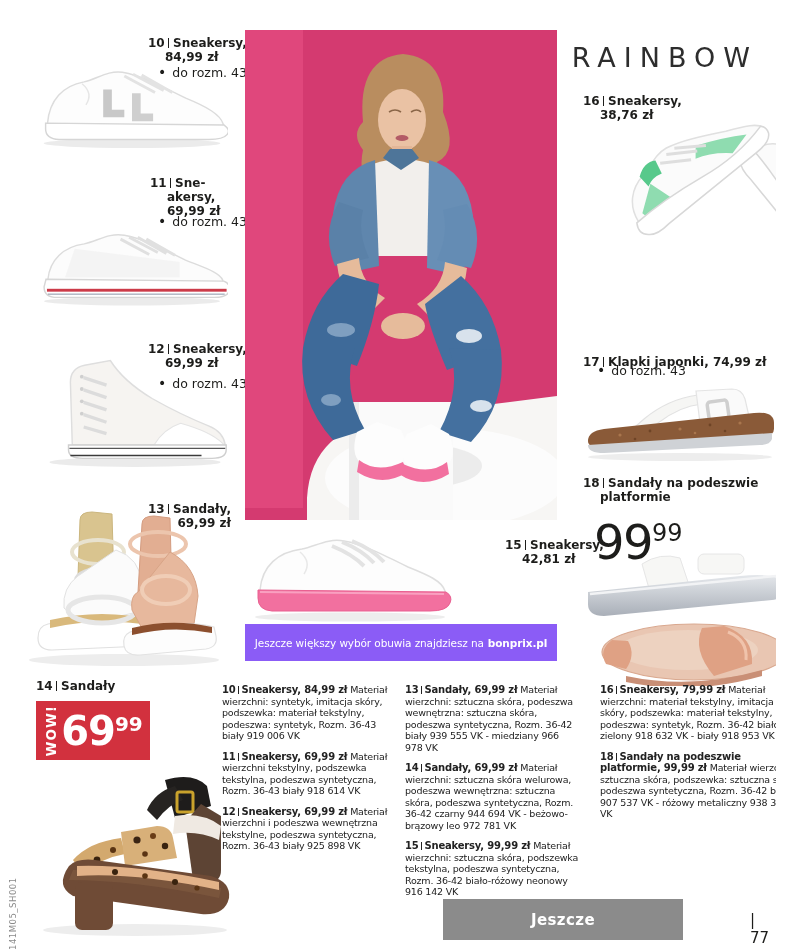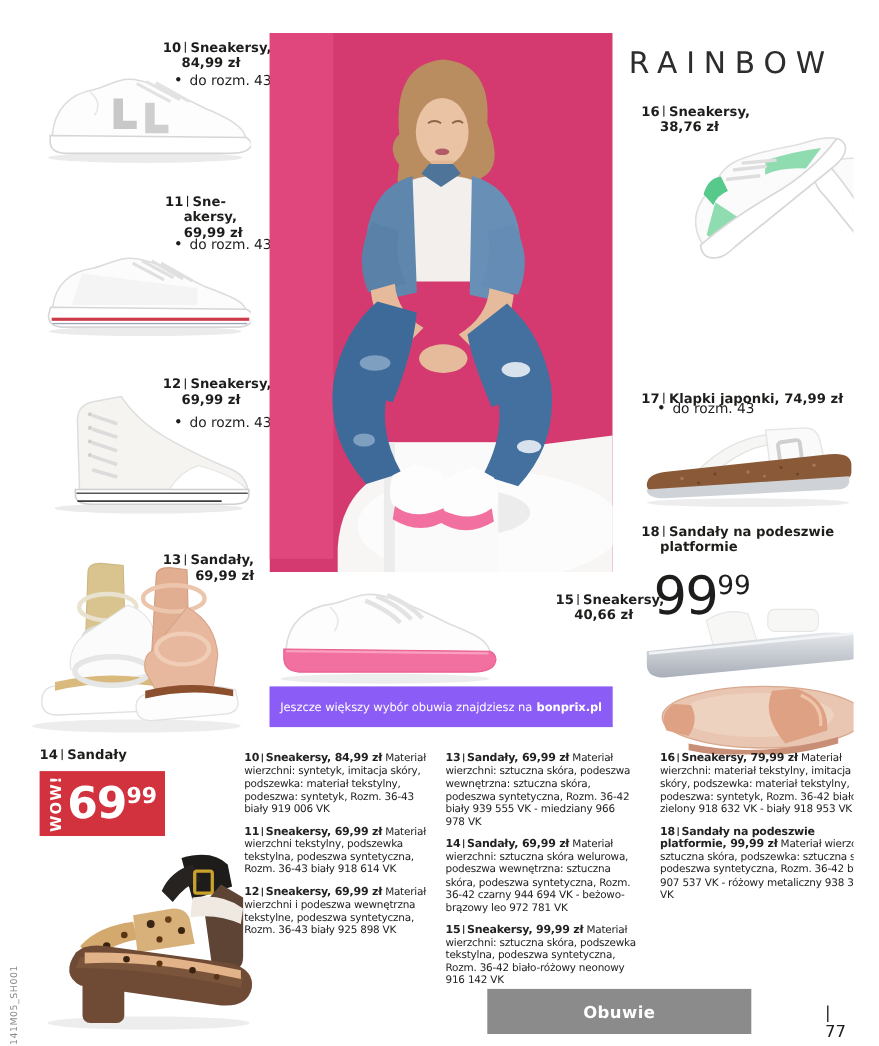--- a/index.html
+++ b/index.html
@@ -230,21 +230,21 @@
       <ellipse cx="102" cy="95" rx="95" ry="4.5" fill="#ededed"></ellipse>
       <path d="M12 68 C14 44 30 30 54 27 C68 24 80 16 96 19 C114 22 136 33 160 45 C180 53 194 59 197 69 L197 73 L12 73 Z" fill="#fdfdfd" stroke="#dedede" stroke-width="1.5"></path>
       <path d="M84 24 Q104 32 116 44 M94 20 Q114 28 126 41 M104 19 Q124 27 136 40" stroke="#e3e3e3" stroke-width="4" fill="none"></path>
       <path d="M52 30 q12 10 4 22" stroke="#e8e8e8" stroke-width="1.5" fill="none"></path>
       <path d="M10 68 L198 70 Q205 74 202 81 Q199 89 182 89 L24 89 Q10 88 10 76 Z" fill="#f2709f" stroke="#e95f90" stroke-width="1"></path>
       <path d="M12 70 L196 72" stroke="#f9a0c0" stroke-width="2"></path>
     </svg>
   </div>
   <div class="plabel" style="left:505px; top:538px;">
     <span>15</span><span class="pbar"></span><span>Sneakersy,</span>
-    <span class="ind">40,66 zł</span>
+    <span class="ind">42,81 zł</span>
   </div>
 
   <div class="banner">
     <span>Jeszcze większy wybór obuwia znajdziesz na</span>
       <b>bonprix.pl</b>
   </div>
 
   <div class="brand">RAINBOW</div>
 
   <div class="plabel" style="left:583px; top:94px;">
@@ -342,17 +342,17 @@
   <div class="desc c2">
     <p class="entry"><b><span>13</span><span class="dbar"></span><span>Sandały, 69,99 zł</span></b> <span>Materiał wierzchni: sztuczna skóra, podeszwa wewnętrzna: sztuczna skóra, podeszwa syntetyczna, Rozm. 36-42  biały 939 555 VK - miedziany  966 978 VK</span></p>
     <p class="entry"><b><span>14</span><span class="dbar"></span><span>Sandały, 69,99 zł</span></b> <span>Materiał wierzchni: sztuczna skóra welurowa, podeszwa wewnętrzna: sztuczna skóra, podeszwa syntetyczna, Rozm. 36-42  czarny  944 694 VK - beżowo-brązowy leo 972 781 VK</span></p>
     <p class="entry"><b><span>15</span><span class="dbar"></span><span>Sneakersy, 99,99 zł</span></b> <span>Materiał wierzchni: sztuczna skóra, podszewka tekstylna, podeszwa syntetyczna, Rozm. 36-42  biało-różowy neonowy 916 142 VK</span></p>
   </div>
   <div class="desc c3">
     <p class="entry"><b><span>16</span><span class="dbar"></span><span>Sneakersy, 79,99 zł</span></b> <span>Materiał wierzchni: materiał tekstylny, imitacja skóry, podszewka: materiał tekstylny, podeszwa: syntetyk, Rozm. 36-42  biało-zielony  918 632 VK - biały  918 953 VK</span></p>
     <p class="entry"><b><span>18</span><span class="dbar"></span><span>Sandały na podeszwie platformie, 99,99 zł</span></b> <span>Materiał wierzchni: sztuczna skóra, podszewka: sztuczna skóra, podeszwa syntetyczna, Rozm. 36-42  biały  907 537 VK - różowy metaliczny 938 308 VK</span></p>
   </div>
 
-  <div class="footer-tab">Obuwie</div>
+  <div class="footer-tab">Jeszcze</div>
   <div class="page-num">| 77</div>
   <div class="side-code">141M05_SH001</div>
 
 </div>
 
 </body></html>

